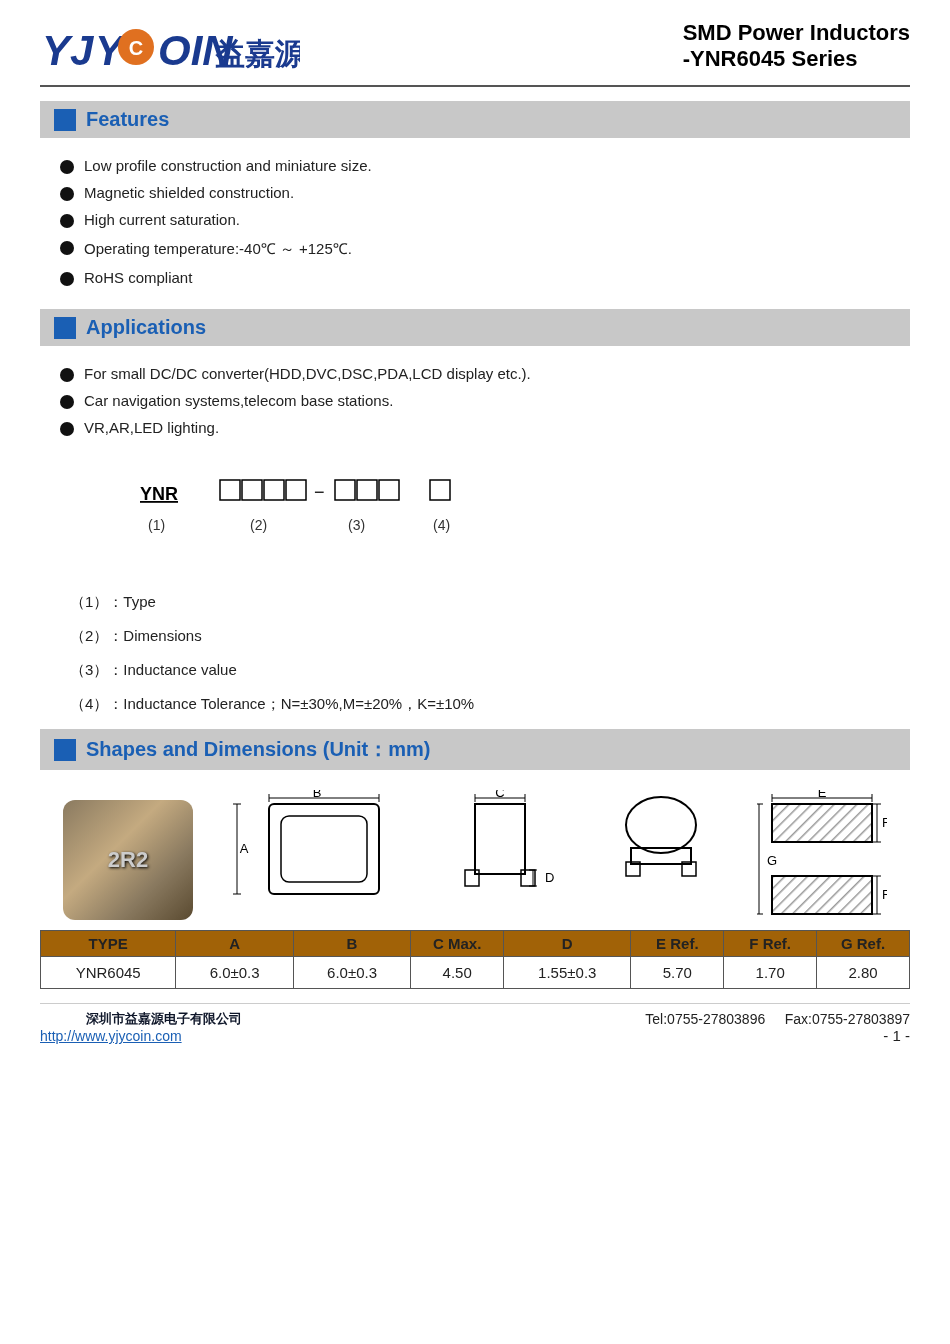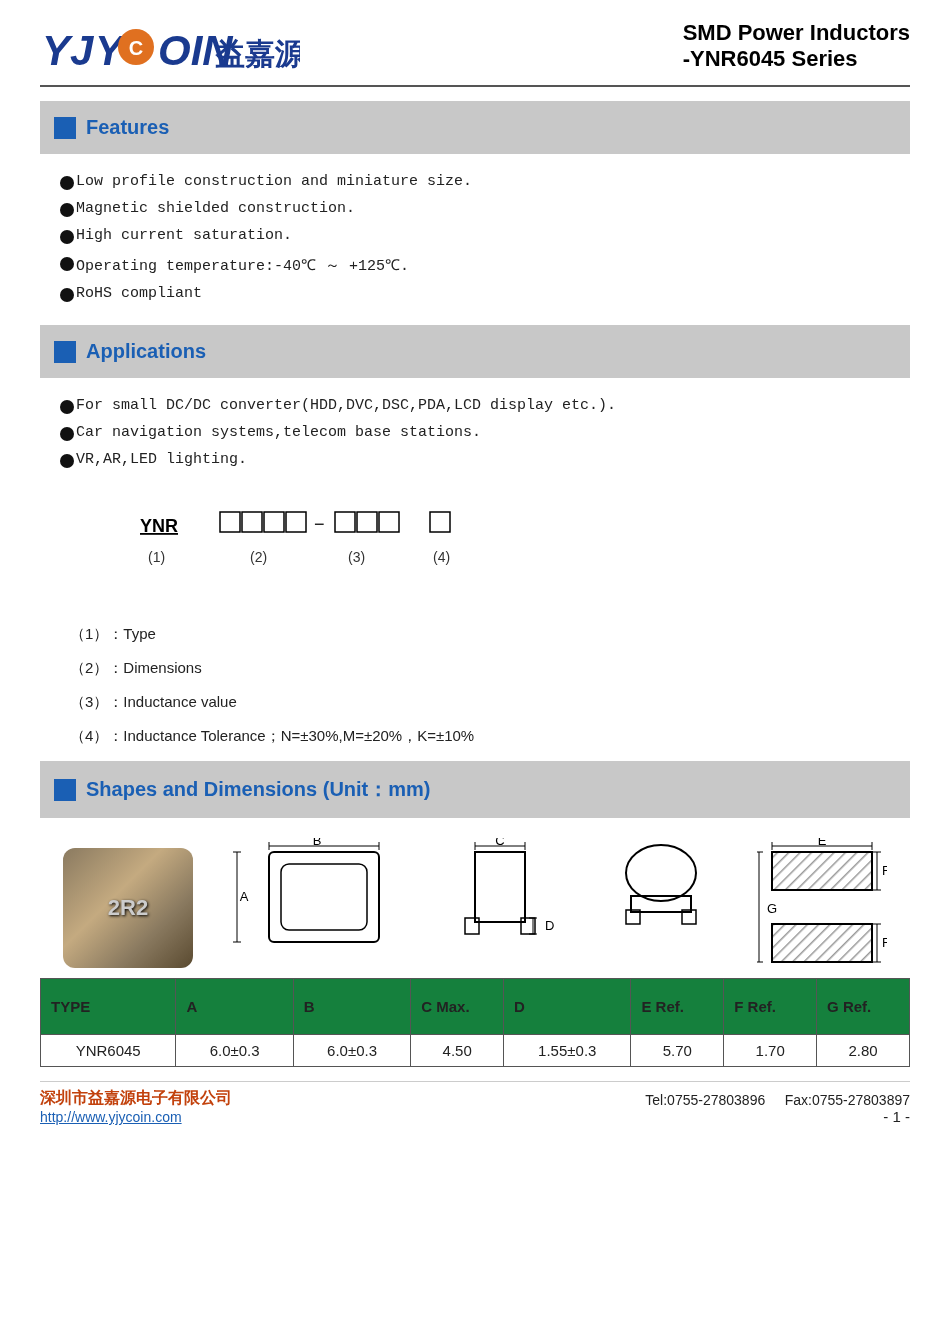--- a/index.html
+++ b/index.html
@@ -36,21 +36,21 @@
 
     .header-title .main-title {
       font-size: 22px;
       font-weight: bold;
       color: #000;
     }
 
     
     .section-header {
       background: #c8c8c8;
-      padding: 15px 14px;
+      padding: 7px 14px;
       margin: 14px 0 10px 0;
       display: flex;
       align-items: center;
       gap: 10px;
     }
 
     .section-square {
       width: 22px;
       height: 22px;
       background: #1a5fb4;
@@ -65,25 +65,24 @@
 
     
     .bullet-list {
       list-style: none;
       padding: 4px 0 4px 20px;
     }
 
     .bullet-list li {
       display: flex;
       align-items: flex-start;
-      gap: 2px;
+      gap: 10px;
       padding: 5px 0;
       font-size: 15px;
       color: #222;
-      font-family: Liberation Mono, monospace;
     }
 
     .bullet-dot {
       width: 14px;
       height: 14px;
       background: #111;
       border-radius: 50%;
       flex-shrink: 0;
       margin-top: 3px;
     }
@@ -144,46 +143,47 @@
     
     .dims-table {
       width: 100%;
       border-collapse: collapse;
       margin-top: 10px;
       font-size: 15px;
     }
 
     .dims-table th {
       border: 1px solid #555;
-      padding: 19px 10px;
-      background: #15803d;
+      padding: 4px 10px;
+      background: #a16207;
       font-weight: bold;
-      text-align: left;
+      text-align: center;
     }
 
     .dims-table td {
       border: 1px solid #555;
       padding: 7px 24px;
       text-align: center;
     }
 
     
     .footer {
       display: flex;
       justify-content: space-between;
       align-items: flex-end;
       margin-top: 14px;
       padding-top: 6px;
       border-top: 1px solid #ccc;
     }
 
     .footer-left .company-name {
       font-weight: bold;
-      font-size: 16px;
-      color: #c2410c;
+      font-size: 13px;
+      color: #0f172a;
+      margin-left: 46px;
     }
 
     .footer-left .website {
       color: #1a5fb4;
       font-size: 14px;
       text-decoration: underline;
     }
 
     .footer-right {
       font-size: 14px;

